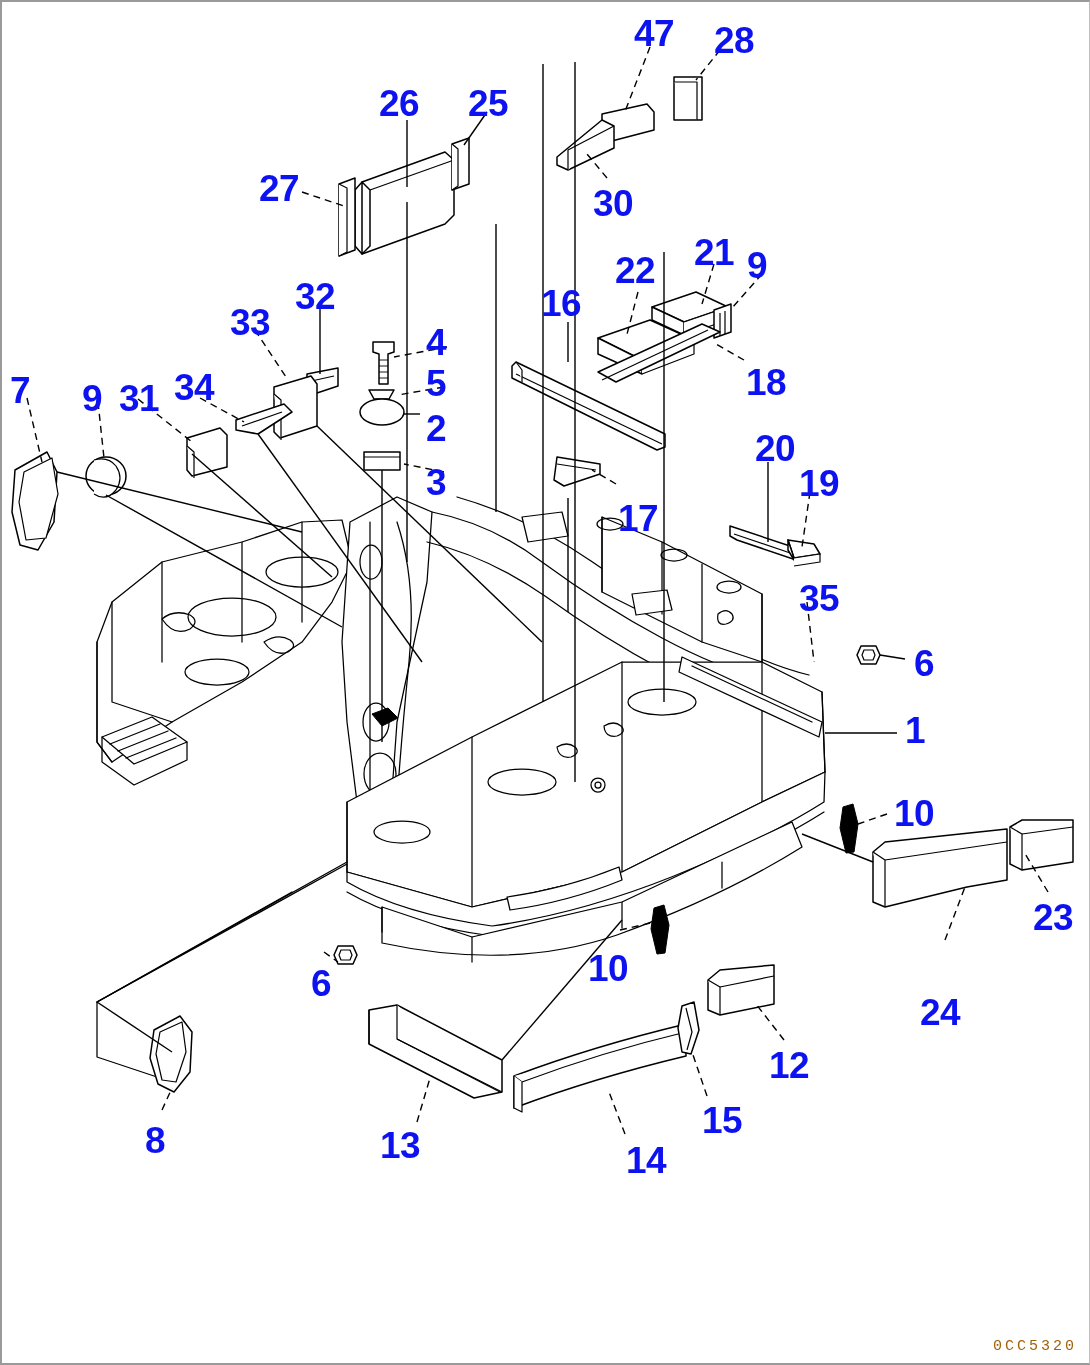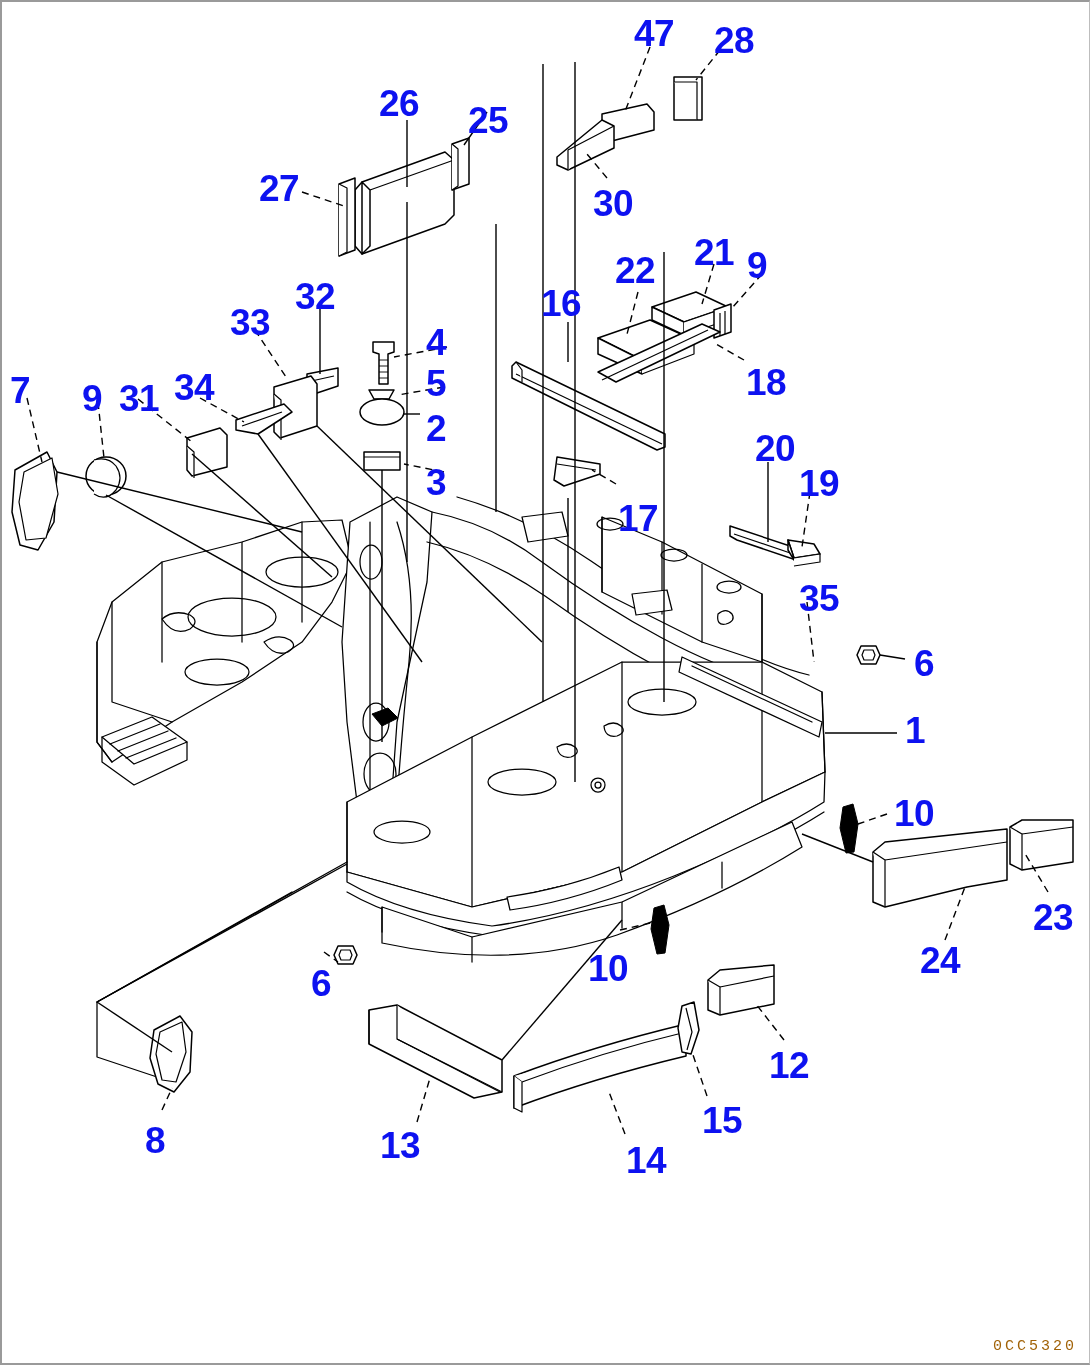--- a/index.html
+++ b/index.html
@@ -401,22 +401,22 @@
   <span class="callout" style="left:608px; top:1140px;margin-left:16px;">14</span>
   <span class="callout" style="left:700px; top:1100px;">15</span>
   <span class="callout" style="left:539px; top:283px;">16</span>
   <span class="callout" style="left:616px; top:470px;margin-top:28px;">17</span>
   <span class="callout" style="left:744px; top:362px;">18</span>
   <span class="callout" style="left:797px; top:463px;">19</span>
   <span class="callout" style="left:753px; top:428px;">20</span>
   <span class="callout" style="left:692px; top:232px;">21</span>
   <span class="callout" style="left:613px; top:250px;">22</span>
   <span class="callout" style="left:1031px; top:897px;">23</span>
-  <span class="callout" style="left:918px; top:940px;text-align:center;">24</span>
-  <span class="callout" style="left:466px; top:83px;margin-top:17px;">25</span>
+  <span class="callout" style="left:918px; top:992px;text-align:center;">24</span>
+  <span class="callout" style="left:466px; top:83px;">25</span>
   <span class="callout" style="left:377px; top:83px;">26</span>
   <span class="callout" style="left:257px; top:168px;">27</span>
   <span class="callout" style="left:712px; top:20px;">28</span>
   <span class="callout" style="left:632px; top:13px;">47</span>
   <span class="callout" style="left:591px; top:183px;">30</span>
   <span class="callout" style="left:117px; top:378px;">31</span>
   <span class="callout" style="left:293px; top:276px;">32</span>
   <span class="callout" style="left:228px; top:302px;">33</span>
   <span class="callout" style="left:172px; top:367px;">34</span>
   <span class="callout" style="left:797px; top:578px;">35</span>

